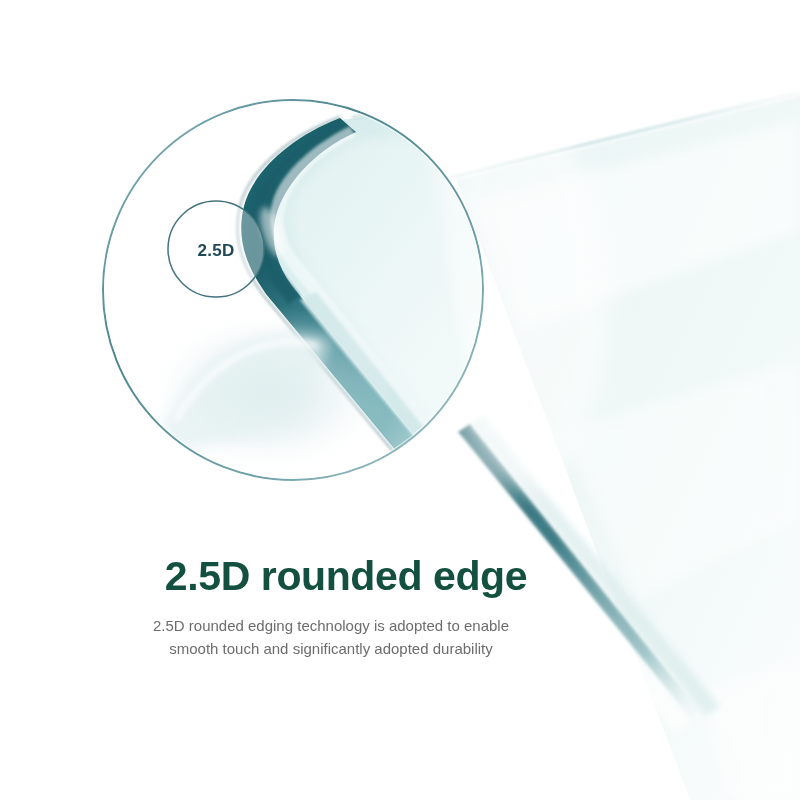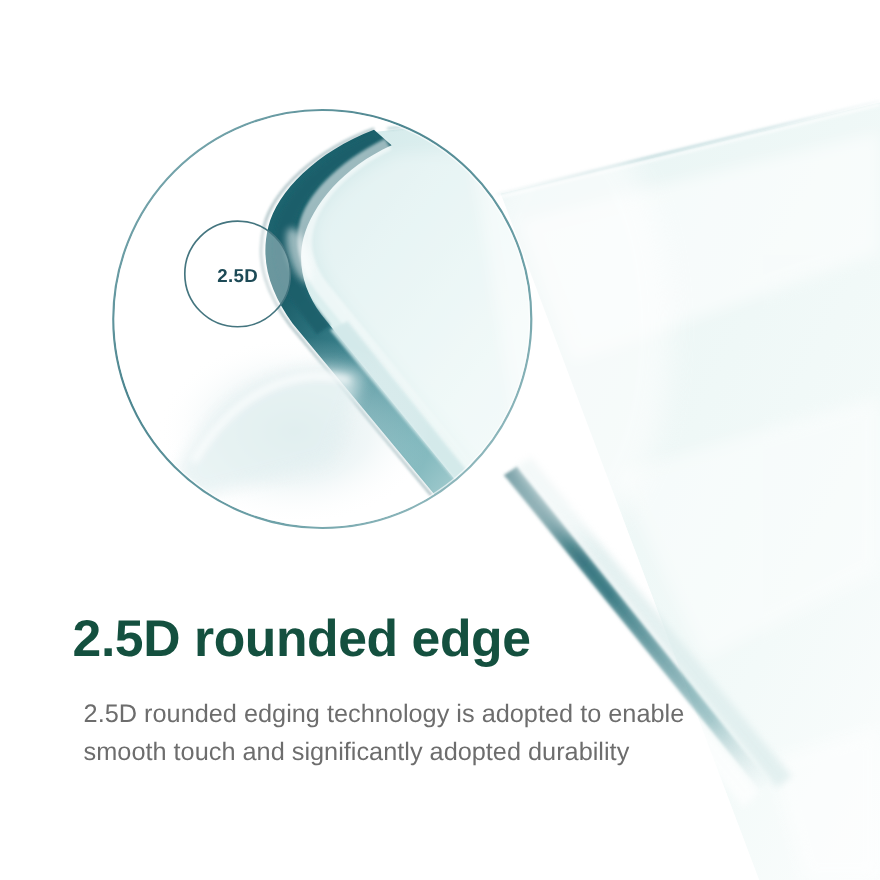--- a/index.html
+++ b/index.html
@@ -9,48 +9,49 @@
   }
   body {
     font-family: "Liberation Sans", sans-serif;
   }
   #stage {
     position: relative;
     width: 800px;
     height: 800px;
     background: #ffffff;
     overflow: hidden;
+    text-align: center;
   }
   #artwork {
     position: absolute;
     inset: 0;
     width: 800px;
     height: 800px;
   }
   .caption-block {
     position: absolute;
     left: 66px;
     top: 556px;
     width: 560px;
   }
   .caption-title {
     margin: 0;
     font-family: "Liberation Sans", sans-serif;
-    font-size: 47px;
+    font-size: 41px;
     font-weight: 700;
     letter-spacing: -0.4px;
     line-height: 1.0;
     color: #14503f;
     white-space: nowrap;
   }
   .caption-body {
-    margin: 10px;
+    margin: 0;
     padding-top: 18px;
     font-family: "Liberation Sans", sans-serif;
-    font-size: 23px;
+    font-size: 15px;
     font-weight: 400;
     line-height: 1.5;
     color: #6d6d6d;
     max-width: 530px;
   }
   .caption-body .line {
     display: block;
     white-space: nowrap;
   }
   .badge-text {

